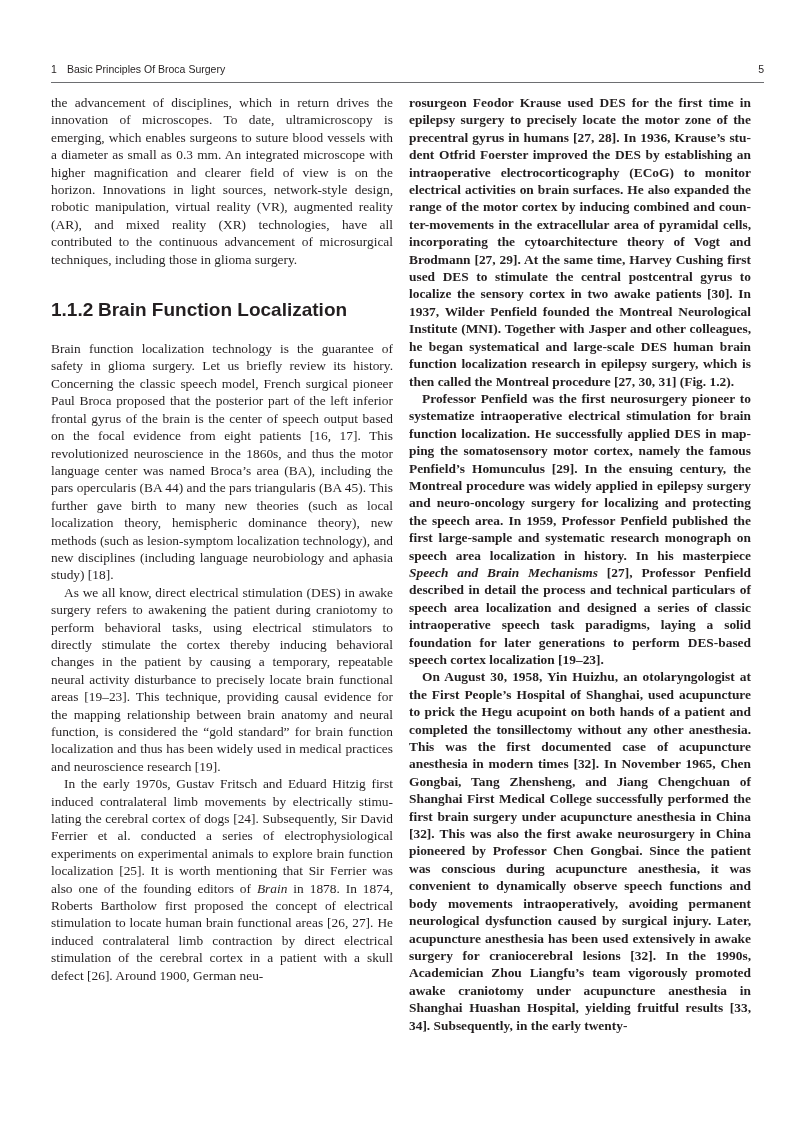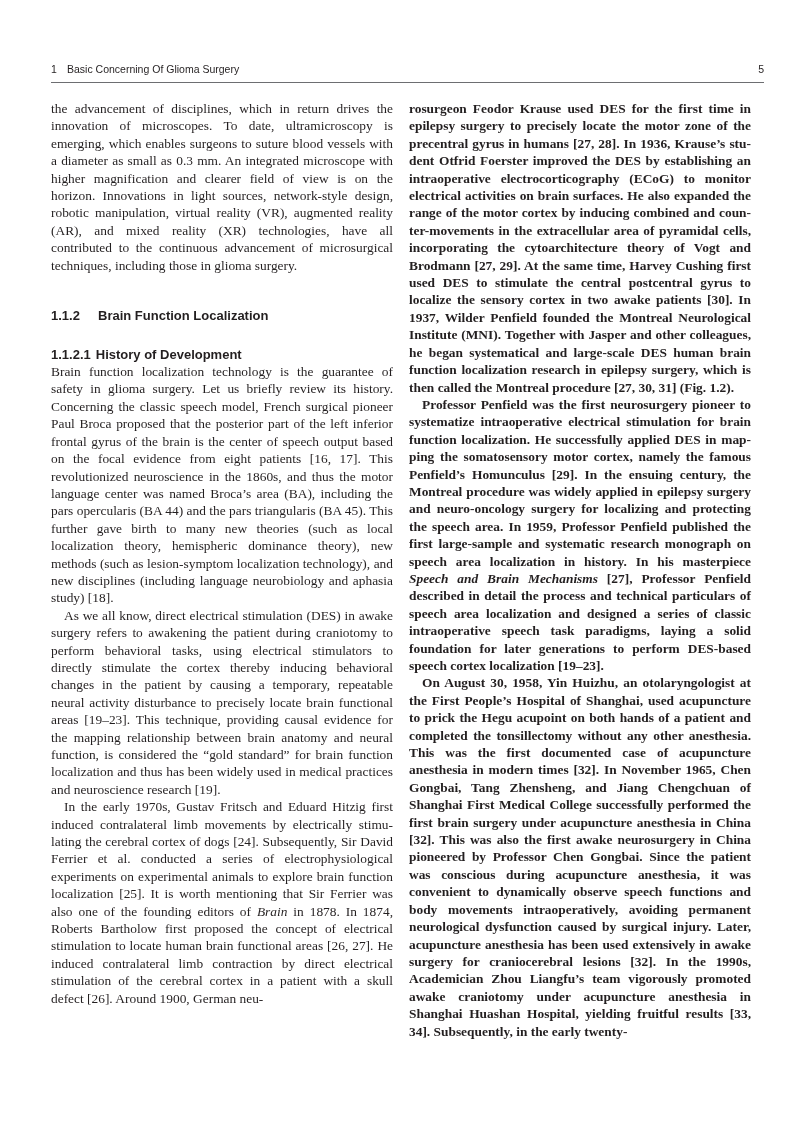--- a/index.html
+++ b/index.html
@@ -35,40 +35,40 @@
       left: 16px;
       top: 1px;
     }
     .running-head .page-num {
       position: absolute;
       right: 0;
       top: 1px;
     }
     .column {
       position: absolute;
-      top: 100px;
+      top: 94px;
       width: 342px;
       font-family: "Liberation Serif", serif;
       font-size: 13.4px;
       line-height: 17.4px;
       text-align: justify;
       hyphens: manual;
     }
     .col-left { left: 51px; }
     .col-right { left: 409px; font-weight: bold; }
     .column p {
       margin: 0;
     }
     .column p.indent {
       text-indent: 13px;
     }
     .section-heading {
       font-family: "Liberation Sans", sans-serif;
       font-weight: bold;
-      font-size: 13px;
+      font-size: 19px;
       line-height: 17px;
       text-align: left;
       margin: 0;
     }
     .h2 {
       margin-top: 33px;
       margin-bottom: 22px;
     }
     .h2 .num {
       display: inline-block;
@@ -80,34 +80,31 @@
     .h3 .num {
       margin-right: 5px;
     }
     em { font-style: italic; }
   </style>
 </head>
 <body>
 
 <header class="running-head">
   <span class="chap-num">1</span>
-  <span class="chap-title">Basic Concerning Of Glioma Surgery</span>
+  <span class="chap-title">Basic Principles Of Broca Surgery</span>
   <span class="page-num">5</span>
 </header>
 
 <div class="column col-left">
   <p>the advancement of disciplines, which in return drives the innovation of microscopes. To date, ultramicroscopy is emerging, which enables surgeons to suture blood vessels with a diameter as small as 0.3 mm. An integrated micro­scope with higher magnification and clearer field of view is on the horizon. Innovations in light sources, network-style design, robotic manipulation, virtual reality (VR), aug­mented reality (AR), and mixed reality (XR) technologies, have all contributed to the continuous advancement of micro­surgical techniques, including those in glioma surgery.</p>
 
   <h2 class="section-heading h2">
     <span class="num">1.1.2</span><span>Brain Function Localization</span>
   </h2>
 
-  <h3 class="section-heading h3">
-    <span class="num">1.1.2.1</span><span>History of Development</span>
-  </h3>
 
   <p>Brain function localization technology is the guarantee of safety in glioma surgery. Let us briefly review its history. Concerning the classic speech model, French surgical pio­neer Paul Broca proposed that the posterior part of the left inferior frontal gyrus of the brain is the center of speech out­put based on the focal evidence from eight patients [16, 17]. This revolutionized neuroscience in the 1860s, and thus the motor language center was named Broca’s area (BA), includ­ing the pars opercularis (BA 44) and the pars triangularis (BA 45). This further gave birth to many new theories (such as local localization theory, hemispheric dominance theory), new methods (such as lesion-symptom localization technol­ogy), and new disciplines (including language neurobiology and aphasia study) [18].</p>
   <p class="indent">As we all know, direct electrical stimulation (DES) in awake surgery refers to awakening the patient during cra­niotomy to perform behavioral tasks, using electrical stimulators to directly stimulate the cortex thereby induc­ing behavioral changes in the patient by causing a tempo­rary, repeatable neural activity disturbance to precisely locate brain functional areas [19–23]. This technique, pro­viding causal evidence for the mapping relationship between brain anatomy and neural function, is considered the “gold standard” for brain function localization and thus has been widely used in medical practices and neuro­science research [19].</p>
   <p class="indent"><span>In the early 1970s, Gustav Fritsch and Eduard Hitzig first induced contralateral limb movements by electrically stimu­lating the cerebral cortex of dogs [24]. Subsequently, Sir David Ferrier et al. conducted a series of electrophysiologi­cal experiments on experimental animals to explore brain function localization [25]. It is worth mentioning that Sir Ferrier was also one of the founding editors of </span><em>Brain</em><span> in 1878. In 1874, Roberts Bartholow first proposed the concept of electrical stimulation to locate human brain functional areas [26, 27]. He induced contralateral limb contraction by direct electrical stimulation of the cerebral cortex in a patient with a skull defect [26]. Around 1900, German neu-</span></p>
 </div>
 
 <div class="column col-right">
   <p>rosurgeon Feodor Krause used DES for the first time in epi­lepsy surgery to precisely locate the motor zone of the precentral gyrus in humans [27, 28]. In 1936, Krause’s stu­dent Otfrid Foerster improved the DES by establishing an intraoperative electrocorticography (ECoG) to monitor electrical activities on brain surfaces. He also expanded the range of the motor cortex by inducing combined and coun­ter-movements in the extracellular area of pyramidal cells, incorporating the cytoarchitecture theory of Vogt and Brodmann [27, 29]. At the same time, Harvey Cushing first used DES to stimulate the central postcentral gyrus to local­ize the sensory cortex in two awake patients [30]. In 1937, Wilder Penfield founded the Montreal Neurological Institute (MNI). Together with Jasper and other colleagues, he began systematical and large-scale DES human brain function localization research in epilepsy surgery, which is then called the Montreal procedure [27, 30, 31] (Fig. 1.2).</p>
   <p class="indent"><span>Professor Penfield was the first neurosurgery pioneer to systematize intraoperative electrical stimulation for brain function localization. He successfully applied DES in map­ping the somatosensory motor cortex, namely the famous Penfield’s Homunculus [29]. In the ensuing century, the Montreal procedure was widely applied in epilepsy surgery and neuro-oncology surgery for localizing and protecting the speech area. In 1959, Professor Penfield published the first large-sample and systematic research monograph on speech area localization in history. In his masterpiece </span><em>Speech and Brain Mechanisms</em><span> [27], Professor Penfield described in detail the process and technical particulars of speech area localization and designed a series of classic intraoperative speech task paradigms, laying a solid foundation for later generations to perform DES-based speech cortex localiza­tion [19–23].</span></p>
   <p class="indent">On August 30, 1958, Yin Huizhu, an otolaryngologist at the First People’s Hospital of Shanghai, used acupuncture to prick the Hegu acupoint on both hands of a patient and com­pleted the tonsillectomy without any other anesthesia. This was the first documented case of acupuncture anesthesia in modern times [32]. In November 1965, Chen Gongbai, Tang Zhensheng, and Jiang Chengchuan of Shanghai First Medical College successfully performed the first brain sur­gery under acupuncture anesthesia in China [32]. This was also the first awake neurosurgery in China pioneered by Professor Chen Gongbai. Since the patient was conscious during acupuncture anesthesia, it was convenient to dynami­cally observe speech functions and body movements intra­operatively, avoiding permanent neurological dysfunction caused by surgical injury. Later, acupuncture anesthesia has been used extensively in awake surgery for craniocerebral lesions [32]. In the 1990s, Academician Zhou Liangfu’s team vigorously promoted awake craniotomy under acu­puncture anesthesia in Shanghai Huashan Hospital, yielding fruitful results [33, 34]. Subsequently, in the early twenty-</p>

